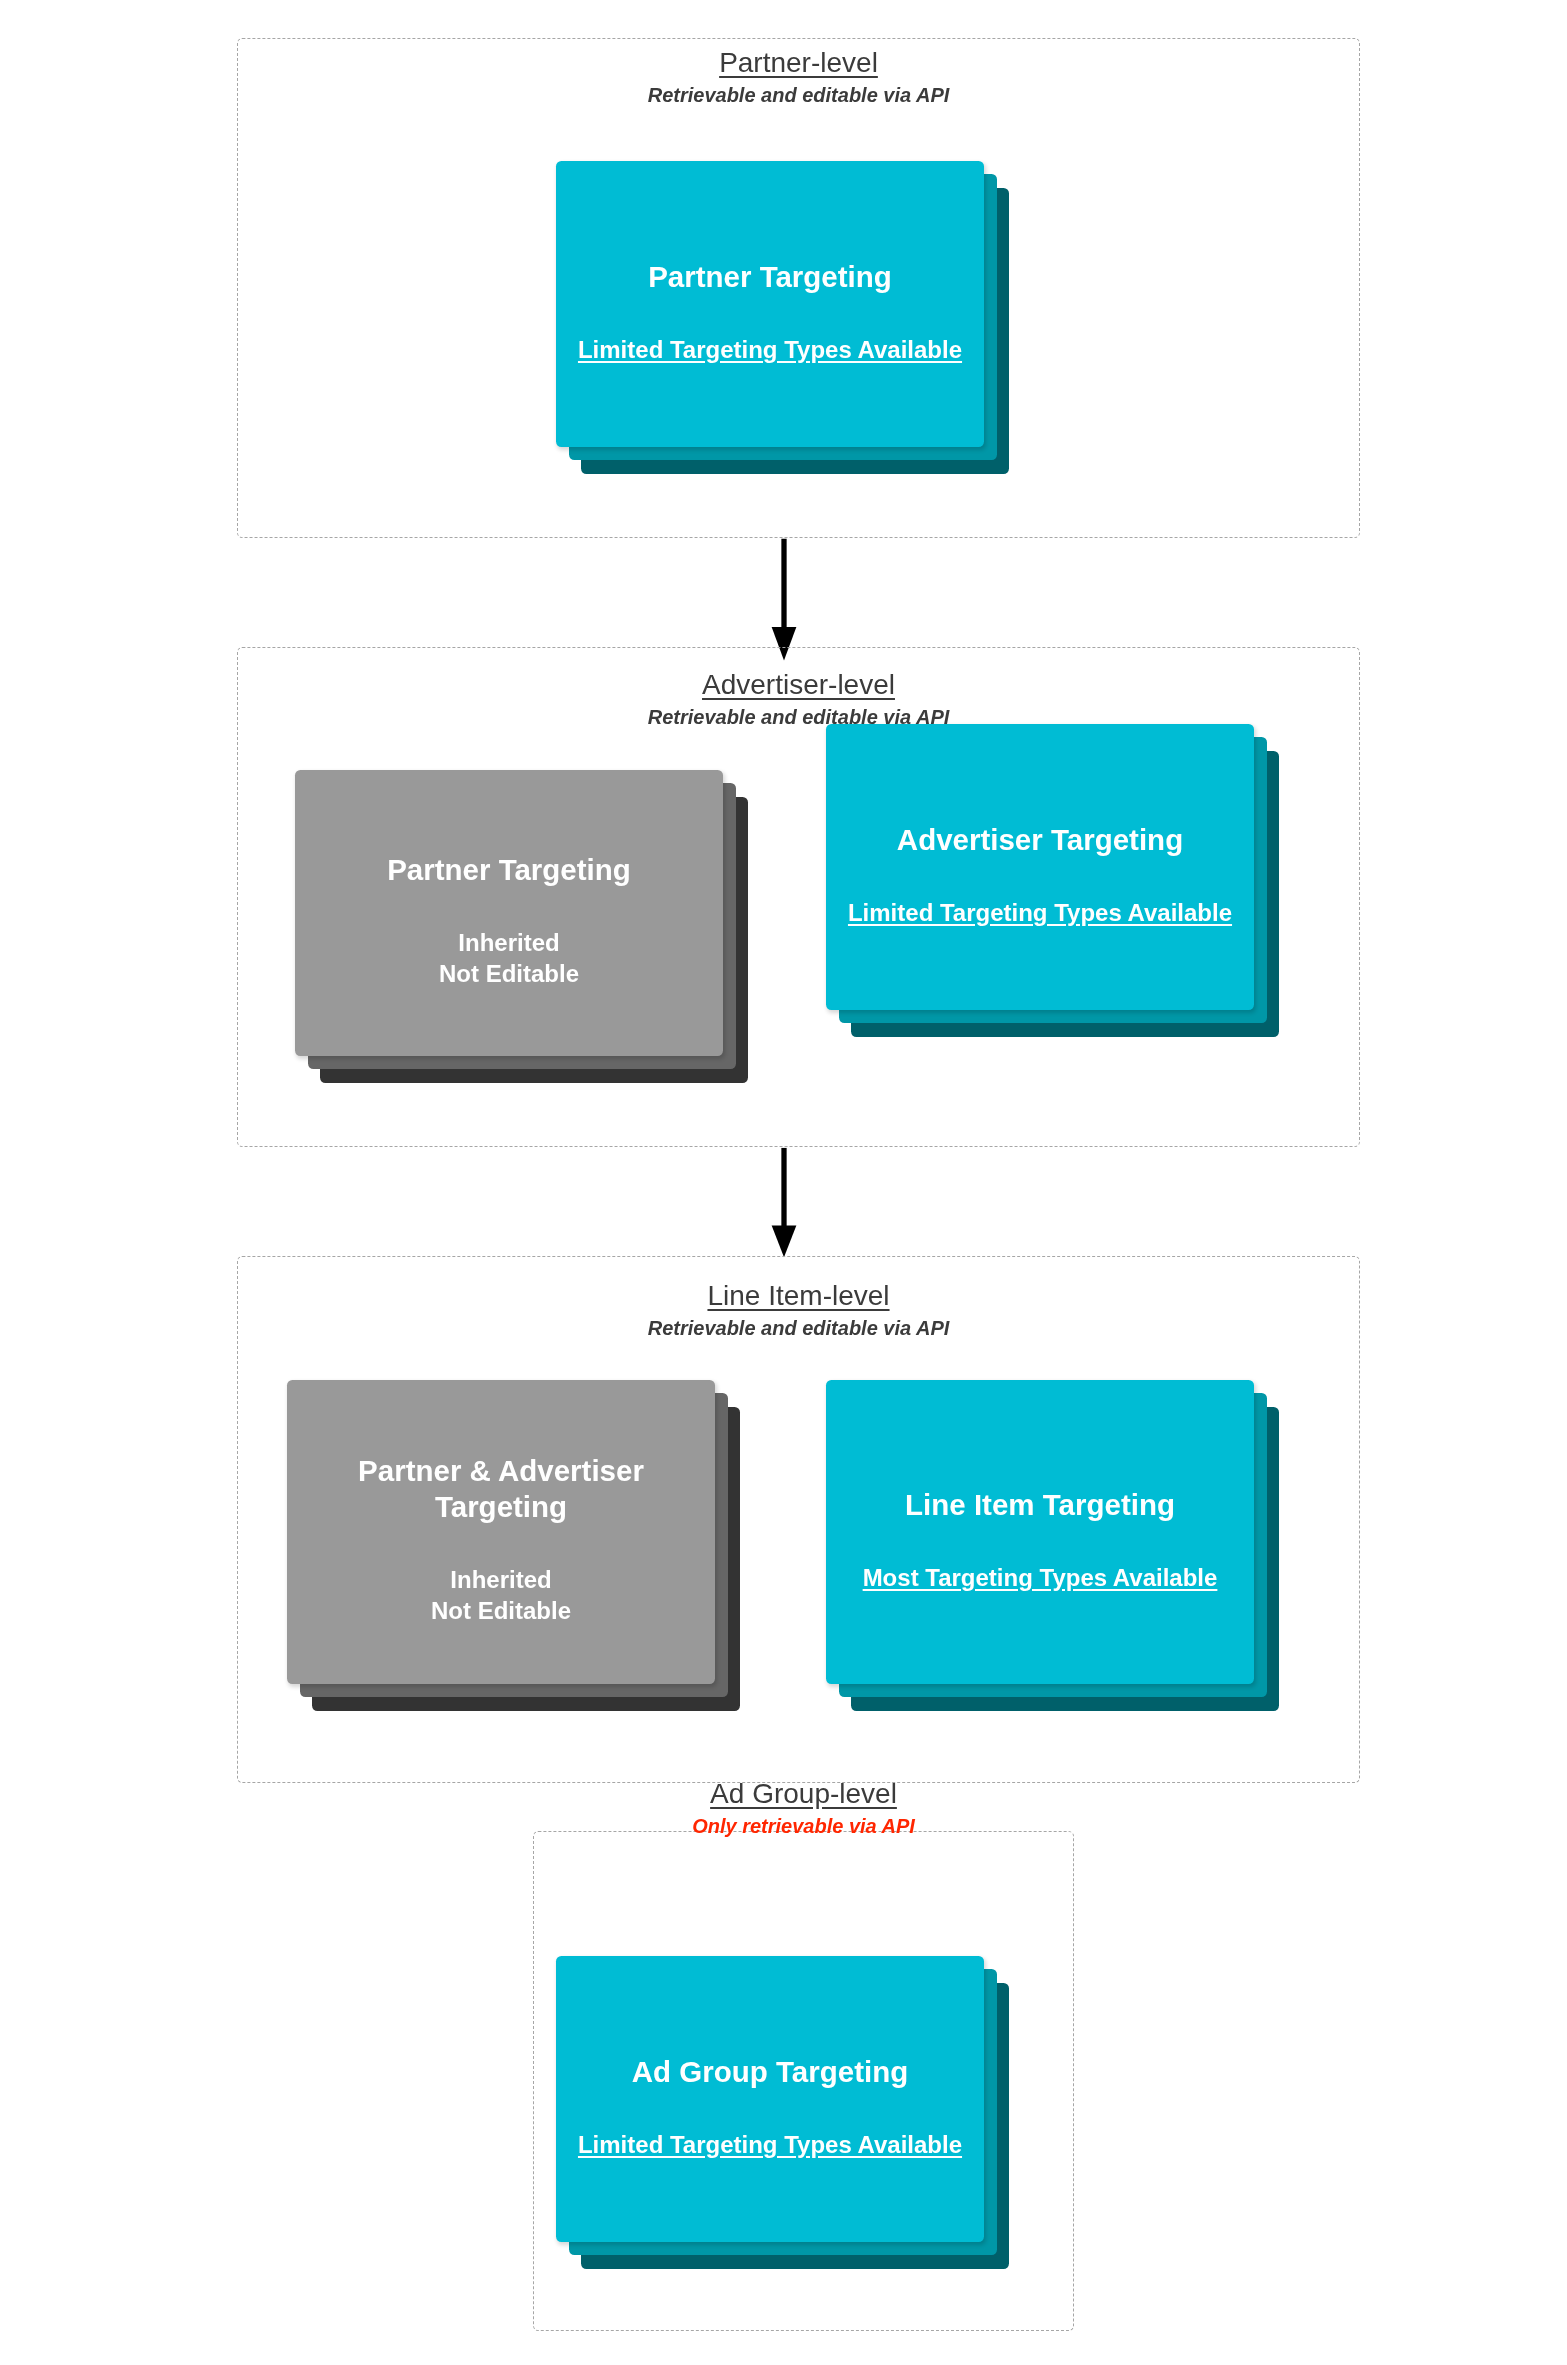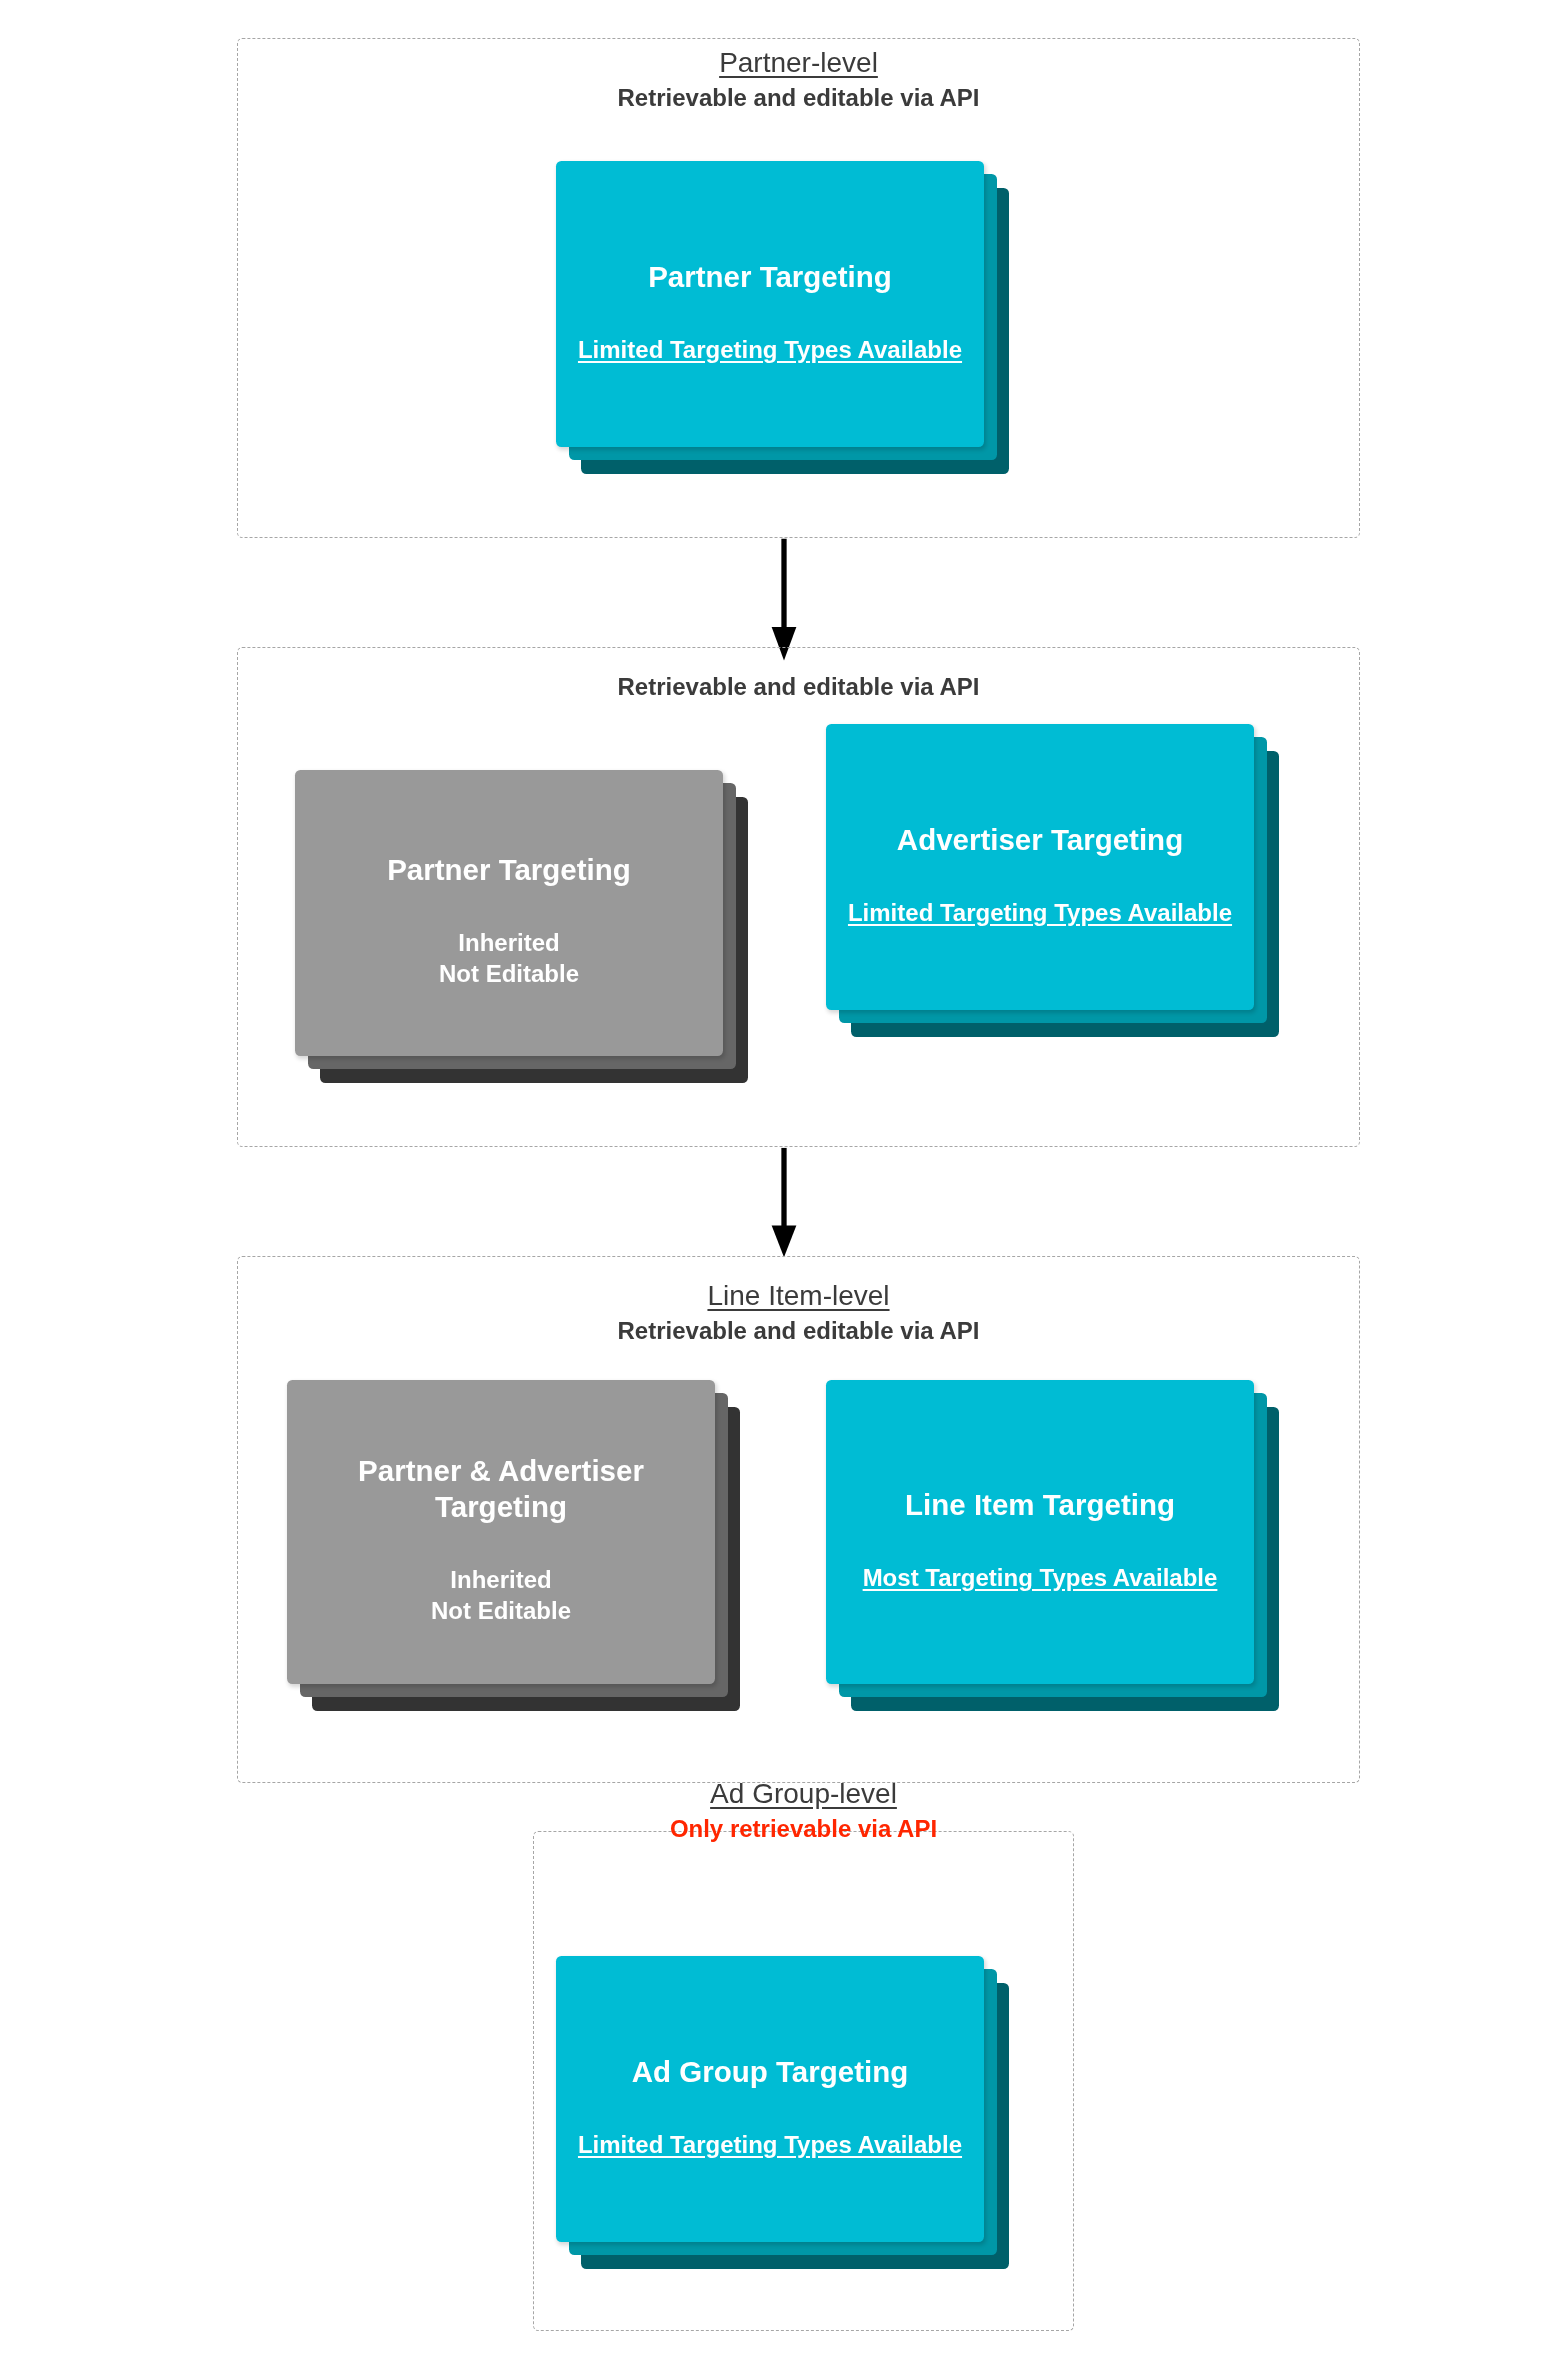--- a/index.html
+++ b/index.html
@@ -41,24 +41,25 @@
     display: block;
     font-size: 28px;
     font-weight: 400;
     color: #3b3b3b;
     text-decoration: underline;
     text-underline-offset: 3.6px;
     letter-spacing: 0px;
   }
   .level-sub {
     display: block;
-    font-size: 24px;
+    font-size: 20px;
     font-weight: bold;
     color: #3b3b3b;
     margin-top: 5.4px;
+    font-style: italic;
   }
   .level-sub.alert {
     color: #ff2600;
   }
 
   
   .card-stack {
     position: absolute;
   }
   .card-layer {
@@ -139,20 +140,21 @@
   <div class="arrow" style="left:769px; top:538px; width:30px; height:125px;">
     <svg width="30" height="125" viewBox="0 0 34 140">
       <line x1="17" y1="0" x2="17" y2="108" stroke="#000000" stroke-width="6"></line>
       <polygon points="17,138 3,100 31,100" fill="#000000"></polygon>
     </svg>
   </div>
 
   <div class="level-box" style="left:237px; top:647px; width:1123px; height:500px;"></div>
 
   <div class="level-heading" style="left:237px; top:668px; width:1123px;">
+    <span class="level-title">Advertiser-level</span>
     <span class="level-sub">Retrievable and editable via API</span>
   </div>
 
   <div class="card-stack gray" style="left:295px; top:770px; width:428px; height:286px;">
     <div class="card-layer back2" style="width:428px; height:286px;"></div>
     <div class="card-layer back1" style="width:428px; height:286px;"></div>
     <div class="card-layer front" style="width:428px; height:286px;">
       <p class="card-title">Partner Targeting</p>
       <p class="card-note" style="white-space:pre-line;">Inherited
 Not Editable</p>

